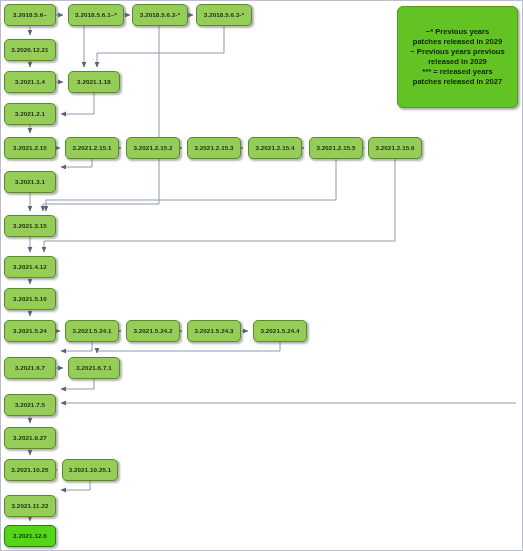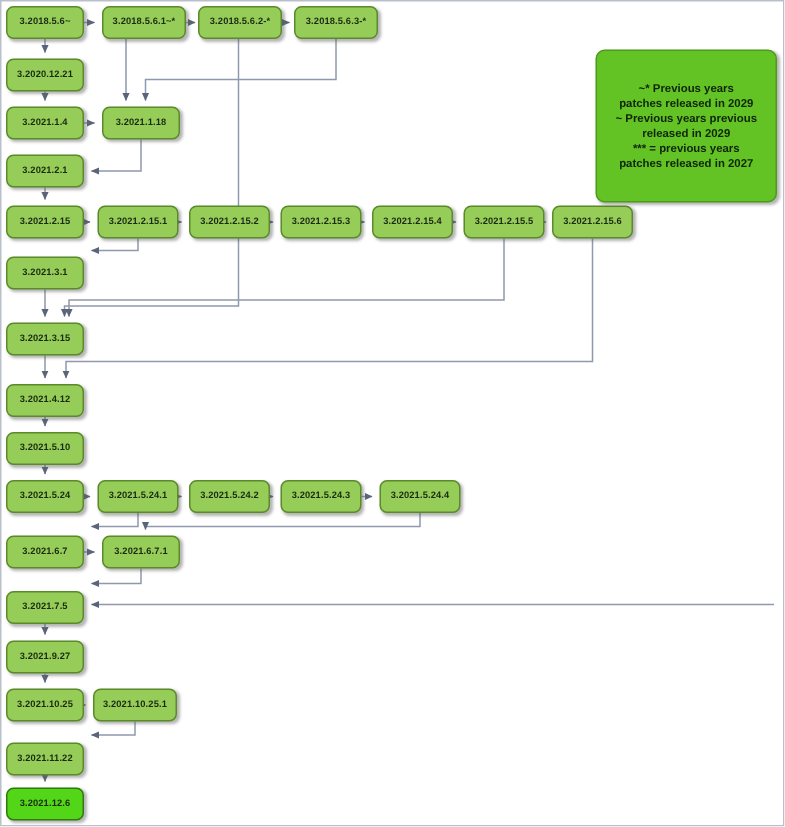--- a/index.html
+++ b/index.html
@@ -178,22 +178,22 @@
 
   <div class="node" style="left:3px;top:356px;width:52px;height:22px;">3.2021.6.7</div>
   <div class="node" style="left:67px;top:356px;width:52px;height:22px;">3.2021.6.7.1</div>
   <div class="node" style="left:3px;top:393px;width:52px;height:22px;">3.2021.7.5</div>
   <div class="node" style="left:3px;top:426px;width:52px;height:22px;">3.2021.9.27</div>
   <div class="node" style="left:3px;top:458px;width:52px;height:22px;">3.2021.10.25</div>
   <div class="node" style="left:61px;top:458px;width:56px;height:22px;">3.2021.10.25.1</div>
   <div class="node" style="left:3px;top:494px;width:52px;height:22px;">3.2021.11.22</div>
   <div class="node current" style="left:3px;top:524px;width:52px;height:22px;">3.2021.12.6</div>
 
-  <div class="legend" style="left:396px;top:32px;width:121px;height:102px;">
+  <div class="legend" style="left:396px;top:5px;width:121px;height:102px;">
     <span class="lline">~* Previous years</span>
     <span class="lline">patches released in 2029</span>
     <span class="lline">~ Previous years previous</span>
     <span class="lline">released in 2029</span>
-    <span class="lline">*** = previous years</span>
+    <span class="lline">*** = released years</span>
     <span class="lline">patches released in 2027</span>
   </div>
 
 </div>
 
 </body></html>

